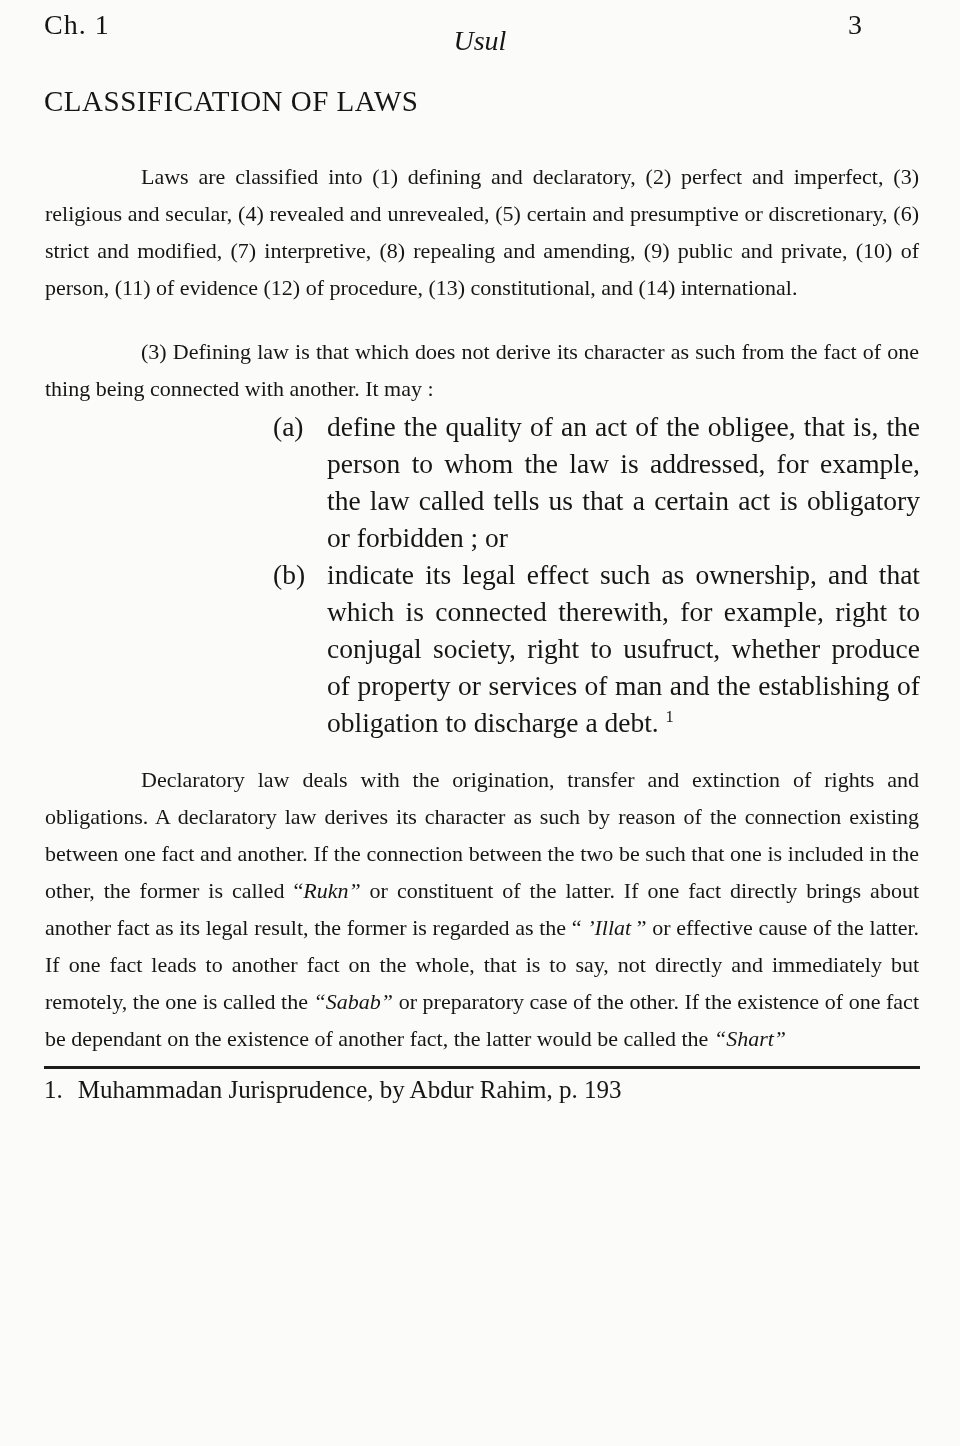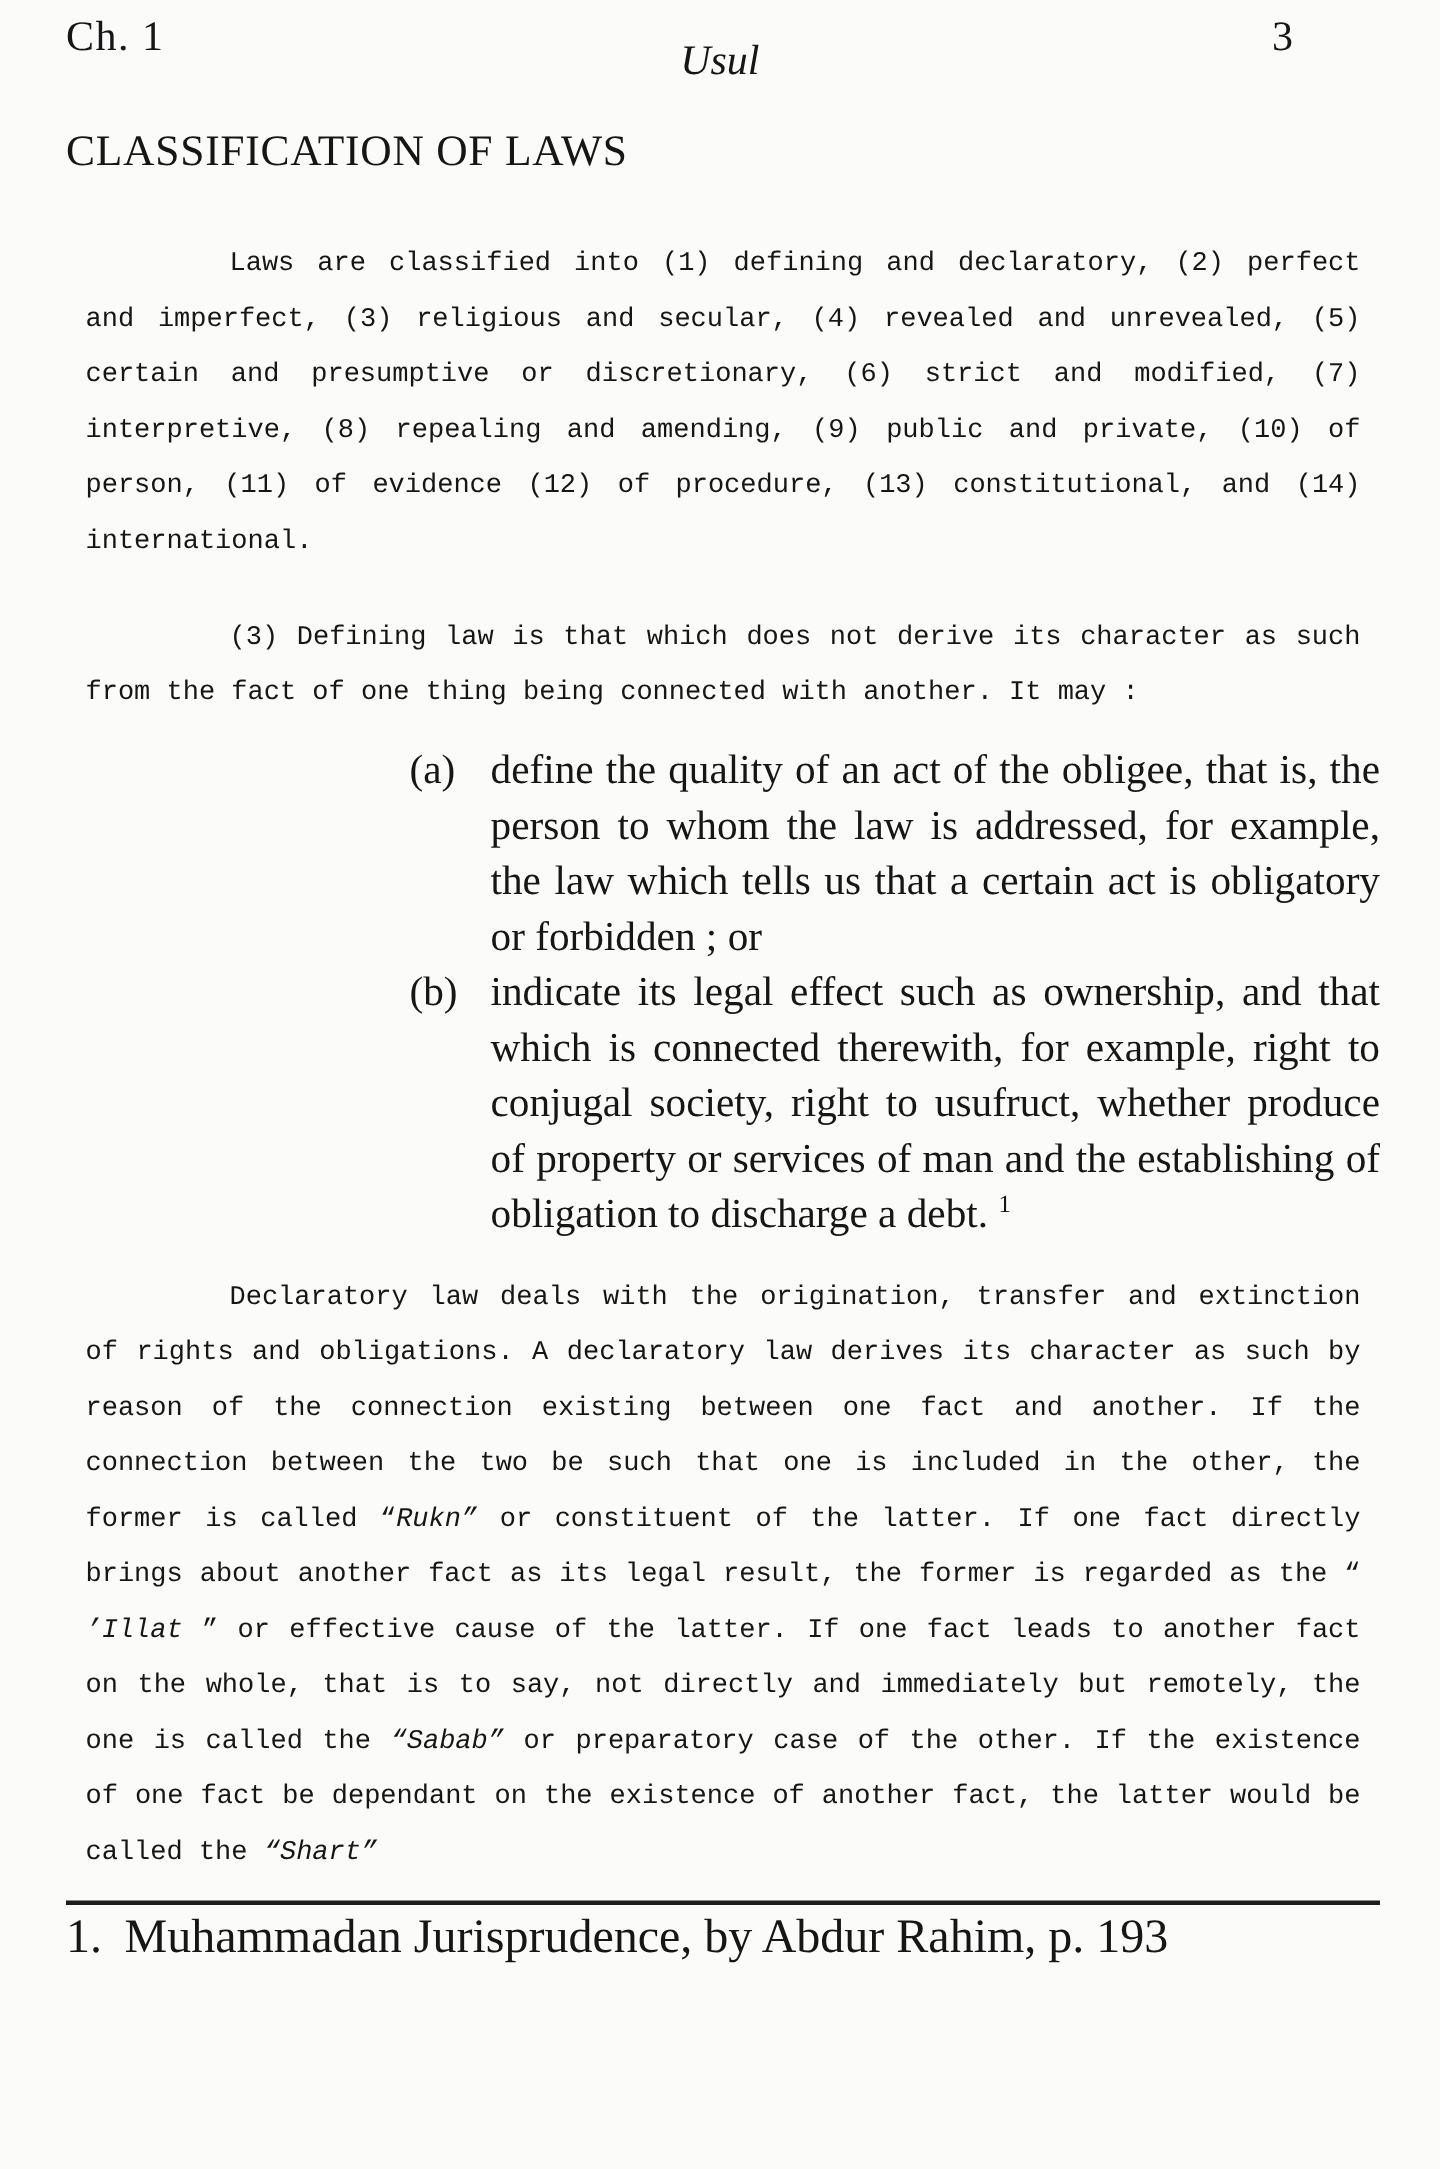--- a/index.html
+++ b/index.html
@@ -33,25 +33,24 @@
   .section-heading {
     margin: 38px 0 0 0;
     font-size: 29px;
     line-height: 34px;
     font-weight: 400;
     letter-spacing: 0.5px;
   }
 
   
   .para {
-    margin: 13px;
-    font-size: 18px;
+    margin: 1px;
+    font-size: 22px;
     line-height: 37px;
     text-align: justify;
-    font-family: Liberation Mono, monospace;
   }
   .p1 { margin-top: 40px; text-indent: 96px; }
   .p2 { margin-top: 27px; text-indent: 96px; }
   .p3 { margin-top: 20px; text-indent: 96px; }
 
   
   .definition-list { margin: 0; }
   .list-item {
     position: relative;
     margin-left: 283px;
@@ -66,21 +65,21 @@
 
   
   .footnote-rule {
     margin-top: 9px;
     height: 3px;
     background: #1d1d1d;
     width: 100%;
   }
   .footnote {
     margin: 5px 0 0 0;
-    font-size: 32px;
+    font-size: 25px;
     line-height: 31px;
   }
   .fn-marker { margin-right: 15px; }
 </style>
 </head>
 <body>
 
 <div class="page">
 
   <header class="running-header">
@@ -91,21 +90,21 @@
 
   <h1 class="section-heading">CLASSIFICATION OF LAWS</h1>
 
   <p class="para p1">Laws are classified into (1) defining and declaratory, (2) perfect and imperfect, (3) religious and secular, (4) revealed and unrevealed, (5) certain and presumptive or discretionary, (6) strict and modified, (7) interpretive, (8) repealing and amending, (9) public and private, (10) of person, (11) of evidence (12) of procedure, (13) constitutional, and (14) international.</p>
 
   <p class="para p2">(3) Defining law is that which does not derive its character as such from the fact of one thing being connected with another. It may :</p>
 
   <div class="definition-list">
     <div class="list-item">
       <span class="list-marker">(a)</span>
-      <span>define the quality of an act of the obligee, that is, the person to whom the law is addressed, for example, the law which tells us that a certain act is obligatory or forbidden ; or</span>
+      <span>define the quality of an act of the obligee, that is, the person to whom the law is addressed, for example, the law called tells us that a certain act is obligatory or forbidden ; or</span>
     </div>
     <div class="list-item">
       <span class="list-marker">(b)</span>
       <span><span>indicate its legal effect such as ownership, and that which is connected therewith, for example, right to conjugal society, right to usufruct, whether produce of property or services of man and the establishing of obligation to discharge a debt. </span><sup>1</sup></span>
     </div>
   </div>
 
   <p class="para p3"><span>Declaratory law deals with the origination, transfer and extinction of rights and obligations. A declaratory law derives its character as such by reason of the connection existing between one fact and another. If the connection between the two be such that one is included in the other, the former is called “</span><span class="it">Rukn”</span><span> or constituent of the latter. If one fact directly brings about another fact as its legal result, the former is regarded as the “ </span><span class="it">’Illat</span><span> ” or effective cause of the latter. If one fact leads to another fact on the whole, that is to say, not directly and immediately but remotely, the one is called the </span><span class="it">“Sabab”</span><span> or preparatory case of the other. If the existence of one fact be dependant on the existence of another fact, the latter would be called the </span><span class="it">“Shart”</span></p>
 
   <div class="footnote-rule"></div>

